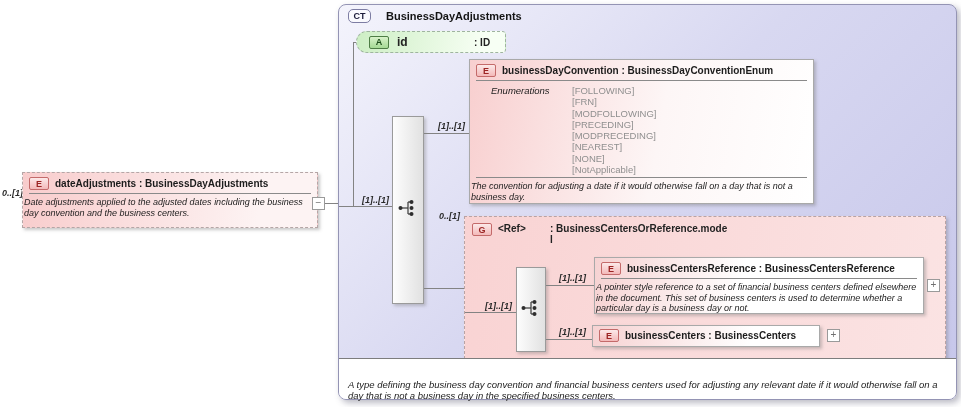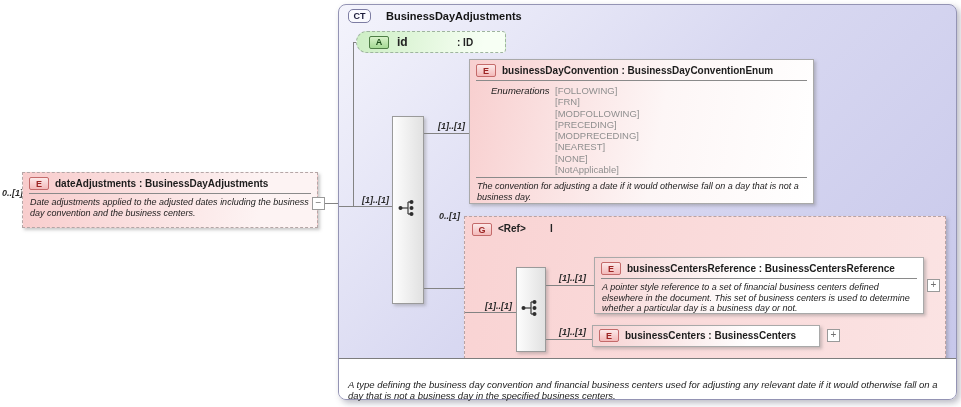--- a/index.html
+++ b/index.html
@@ -28,21 +28,21 @@
     background:rgba(255,255,255,.55); font-size:9px; font-weight:bold;
   }
   
   .ebox { position:absolute; border:1px solid #a9a9a9;
           box-shadow:2px 2px 3px rgba(110,110,110,.38); overflow:hidden; }
   .ebox-header { display:flex; align-items:center; gap:6px;
                  padding:4px 6px 3px 6px; white-space:nowrap; }
   .ebox-title { font-weight:bold; font-size:10px; color:#1c1c1c; }
   .sep { height:1px; background:#8a8a8a; margin:0 6px; }
   .desc { font-style:italic; font-size:9px; line-height:10.5px;
-          padding:3px 7px; color:#1c1c1c; }
+          padding:3px 1px; color:#1c1c1c; }
   
   .hline { position:absolute; height:1px; background:#838383; }
   .vline { position:absolute; width:1px; background:#838383; }
   .card  { position:absolute; font-size:9px; font-weight:bold;
            font-style:italic; color:#2a2a2a; white-space:nowrap; }
   .sq { position:absolute; width:13px; height:13px; background:#fff;
         border:1px solid #9a9a9a; color:#707070; font-size:10px;
         line-height:10px; text-align:center; cursor:pointer; }
   .seqbox { position:absolute; border:1px solid #9a9a9a;
             background:linear-gradient(to right,#fdfdfd,#e1e1e1);
@@ -61,26 +61,26 @@
   .ct-title { font-weight:bold; font-size:11px; color:#141414; }
   .ct-footer { position:absolute; left:0; right:0; bottom:0; height:33px;
                background:#fff; border-top:1px solid #7d7d7d;
                border-radius:0 0 7px 7px; padding:20px 9px;
                font-style:italic; font-size:9.5px; line-height:11px; color:#1c1c1c; }
   .attr-box { position:absolute; left:17px; top:26px; width:150px; height:22px;
               border:1px dashed #9fb49f; border-radius:11px 4px 4px 11px;
               background:linear-gradient(100deg,#cdeec4,#f7fff4 85%);
               display:flex; align-items:center; padding-left:12px; gap:8px; }
   .attr-name { font-weight:bold; font-size:12px; width:52px; }
-  .attr-type { font-weight:bold; font-size:10px; }
+  .attr-type { font-weight:bold; font-size:10px;margin-left:17px; }
   .bdc-box { left:130px; top:54px; width:345px; height:145px;
              background:linear-gradient(100deg,#f8cfcf 0%,#fdf6f6 55%,#fff 100%); }
   .enum-row { display:flex; padding:4px 7px 2px 21px; font-size:9.5px; }
   .enum-label { font-style:italic; width:64px; color:#1c1c1c; flex:0 0 auto; }
-  .enum-values { color:#8f8f8f; line-height:11.3px; }
+  .enum-values { color:#8f8f8f; line-height:11.3px;margin-left:17px; }
   .group-box { position:absolute; left:125px; top:211px; width:482px; height:148px;
                border:1px dashed #b9a3a3;
                background:linear-gradient(100deg,#f9d3d3,#fbe3e3);
                box-shadow:2px 2px 3px rgba(110,110,110,.35); }
   .group-header { display:flex; gap:6px; padding:6px 0 0 7px; white-space:nowrap; }
   .group-name { font-weight:bold; font-size:10px; width:46px; flex:0 0 auto; }
   .group-type { font-weight:bold; font-size:10px; line-height:11px; }
   .bcr-box { left:129px; top:40px; width:330px; height:57px;
              background:linear-gradient(100deg,#f6d2d2,#fff 45%); }
   .bc-box  { left:127px; top:108px; width:228px; height:22px;
@@ -165,20 +165,21 @@
     </div>
 
     <div class="hline" style="left:85px; top:283px; width:40px;"></div>
     <div class="card" style="left:100px; top:206px;">0..[1]</div>
 
     <div class="group-box">
       <div class="group-header">
         <span class="badge badge-g">G</span>
         <span class="group-name">&lt;Ref&gt;</span>
         <span class="group-type">
+          <div>: BusinessCentersOrReference.mode</div>
           <div>l</div>
         </span>
       </div>
 
       <div class="hline" style="left:0; top:95px; width:51px;"></div>
       <div class="card" style="left:20px; top:84px;">[1]..[1]</div>
 
       <div class="seqbox" style="left:51px; top:50px; width:30px; height:85px;">
         <span>
           <svg width="20" height="20" viewBox="0 0 20 20">

